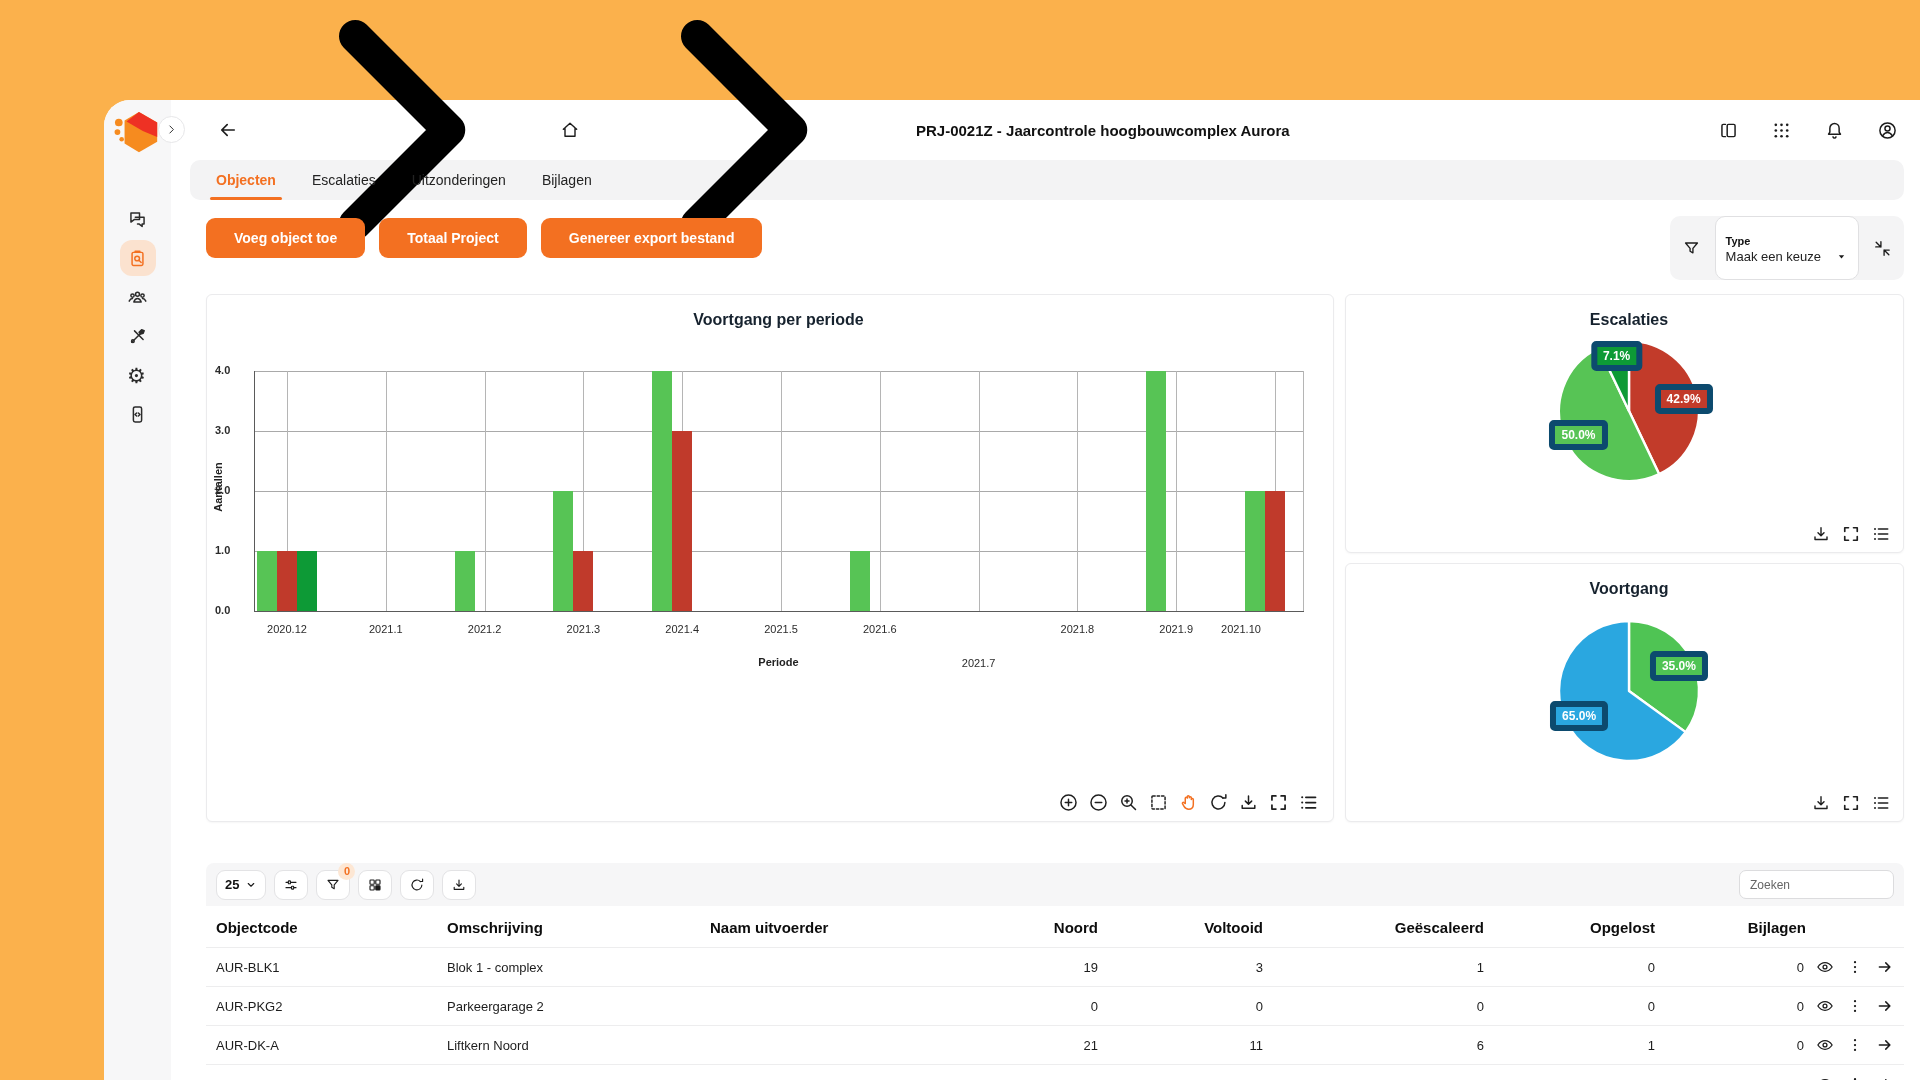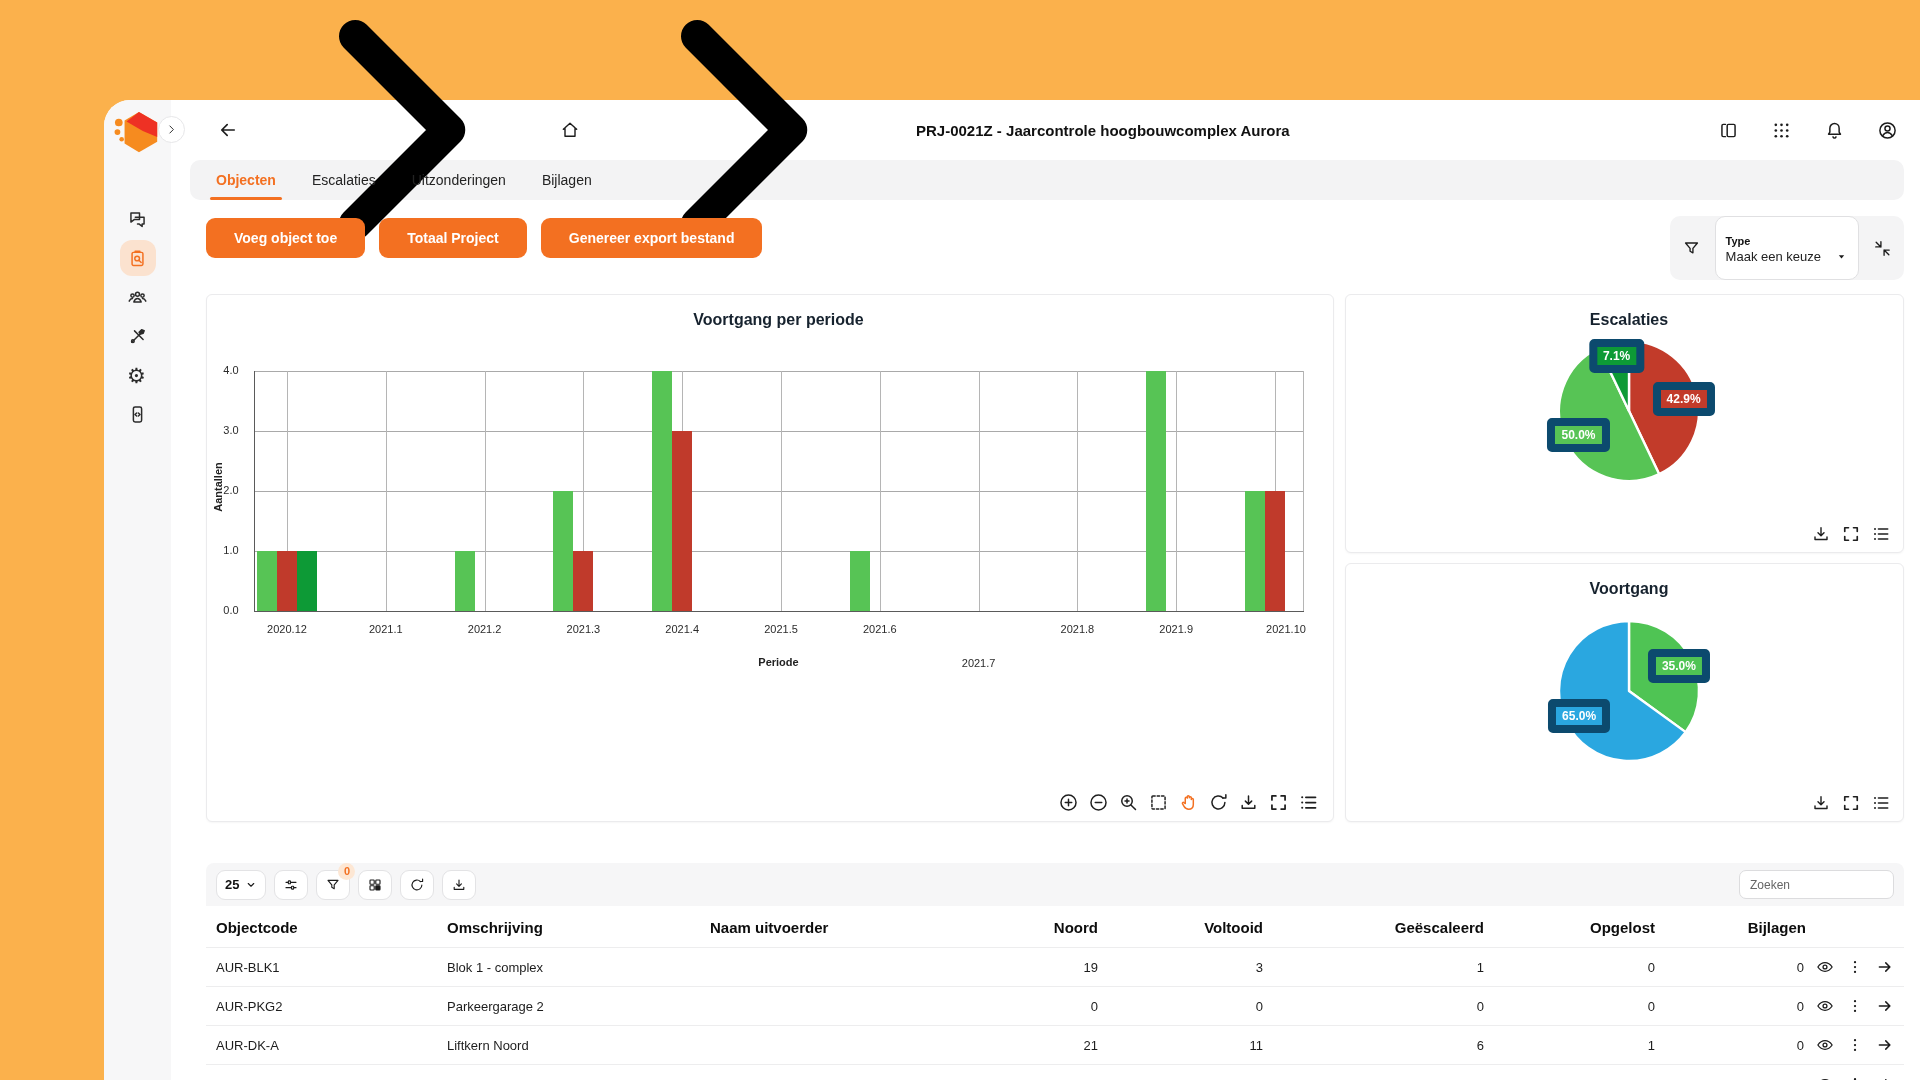--- a/index.html
+++ b/index.html
@@ -44,36 +44,36 @@
   .type-select .val .ic{width:13px;height:13px;}
   
   .dash{position:relative;margin:36px 16px 0 35px;height:526px;}
   .card{position:absolute;background:#fff;border:1px solid #ebebed;border-radius:6px;box-shadow:0 1px 2px rgba(0,0,0,.04);}
   .chart-card{left:0;top:0;width:1126px;height:526px;}
   .chart-title{position:absolute;left:47px;top:16px;width:1049px;text-align:center;font-size:16px;font-weight:bold;color:#16222e;}
   .bar-plot{position:absolute;left:47px;top:76px;width:1049px;height:240px;border-left:1px solid #5a5a5a;border-bottom:1px solid #5a5a5a;}
   .hline{position:absolute;left:0;right:0;height:1px;background:#a9a9a9;}
   .vline{position:absolute;top:0;bottom:0;width:1px;background:#b5b5b5;}
   .bar{position:absolute;}
-  .ytick{position:absolute;left:-40px;width:32px;text-align:center;font-size:11px;color:#2b2b2b;}
+  .ytick{position:absolute;left:-40px;width:32px;text-align:left;font-size:11px;color:#2b2b2b;font-weight:bold;}
   .xlab{position:absolute;top:252px;width:90px;text-align:center;font-size:11px;color:#2b2b2b;}
   .ylabel{position:absolute;left:-14px;top:186px;transform:rotate(-90deg);font-size:11px;font-weight:bold;color:#222;}
   .xlabel{position:absolute;left:47px;top:361px;width:1049px;text-align:center;font-size:11px;font-weight:bold;color:#222;}
   .chart-toolbar{position:absolute;right:14px;bottom:8px;display:flex;align-items:center;gap:9px;}
   .chart-toolbar .ic{width:21px;height:21px;color:#1f1f1f;cursor:pointer;}
   .chart-toolbar .ic.active{color:#F37021;}
   .pie-card1{left:1139px;top:0;width:557px;height:257px;}
   .pie-card2{left:1139px;top:269px;width:557px;height:257px;}
   .pie-title{position:absolute;left:0;top:16px;width:566px;text-align:center;font-size:16px;font-weight:bold;color:#16222e;}
   .pie-wrap{position:absolute;left:209px;width:148px;height:148px;}
   .pie-card1 .pie-wrap{top:42px;}
   .pie-card2 .pie-wrap{top:53px;}
   .pie-labels{position:absolute;left:0;top:0;width:148px;height:148px;pointer-events:none;}
   .pielab{position:absolute;transform:translate(-50%,-50%);color:#fff;font-size:12px;font-weight:bold;
-    padding:2px 6px;border-radius:5px;border:8px solid #0c4a6e;white-space:nowrap;}
+    padding:2px 6px;border-radius:5px;border:6px solid #0c4a6e;white-space:nowrap;}
   .card-foot{position:absolute;right:12px;bottom:8px;display:flex;align-items:center;gap:10px;}
   .card-foot .ic{width:20px;height:20px;color:#1f1f1f;cursor:pointer;}
   
   .table-sec{margin:43px 16px 0 35px;}
   .tbl-toolbar{height:43px;background:#f6f6f7;border-radius:8px 8px 0 0;display:flex;align-items:center;gap:8px;padding:0 10px;}
   .pill{height:30px;background:#fff;border:1px solid #e3e3e5;border-radius:9px;display:flex;align-items:center;
     justify-content:center;gap:6px;padding:0 8px;font-size:13px;font-weight:bold;color:#111;cursor:pointer;position:relative;font-family:inherit;}
   .pill .ic{width:16px;height:16px;color:#1c1c1c;}
   .pill .caret{width:12px;height:12px;}
   .badge{position:absolute;top:-8px;right:-6px;min-width:17px;height:17px;border-radius:50%;background:#fde7d4;
@@ -321,21 +321,21 @@
               <div class="xlab" style="left: 579.8px;">2021.6</div>
               <div class="bar" style="left: 594.8px; width: 20px; top: 180px; height: 60px; background: rgb(87, 196, 85);"></div>
               <div class="vline" style="left: 723.6px;"></div>
               <div class="xlab" style="left: 678.6px; margin-top: 34px;">2021.7</div>
               <div class="vline" style="left: 822.4px;"></div>
               <div class="xlab" style="left: 777.4px;">2021.8</div>
               <div class="vline" style="left: 921.2px;"></div>
               <div class="xlab" style="left: 876.2px;">2021.9</div>
               <div class="bar" style="left: 891.2px; width: 20px; top: 0px; height: 240px; background: rgb(87, 196, 85);"></div>
               <div class="vline" style="left: 1020px;"></div>
-              <div class="xlab" style="left: 986px;">2021.10</div>
+              <div class="xlab" style="left: 941px;">2021.10</div>
               <div class="bar" style="left: 990px; width: 20px; top: 120px; height: 120px; background: rgb(87, 196, 85);"></div>
               <div class="bar" style="left: 1010px; width: 20px; top: 120px; height: 120px; background: rgb(192, 58, 43);"></div>
               <div class="vline" style="left: 1048px;"></div>
             </div>
           <div class="xlabel">Periode</div>
           <div class="chart-toolbar">
               <span class="ic">
                 <svg viewBox="0 0 24 24" fill="none" stroke="currentColor" stroke-width="1.7" stroke-linecap="round" stroke-linejoin="round">
                   <circle cx="12" cy="12" r="8.6"></circle>
                   <path d="M8.3 12h7.4M12 8.3v7.4"></path>

